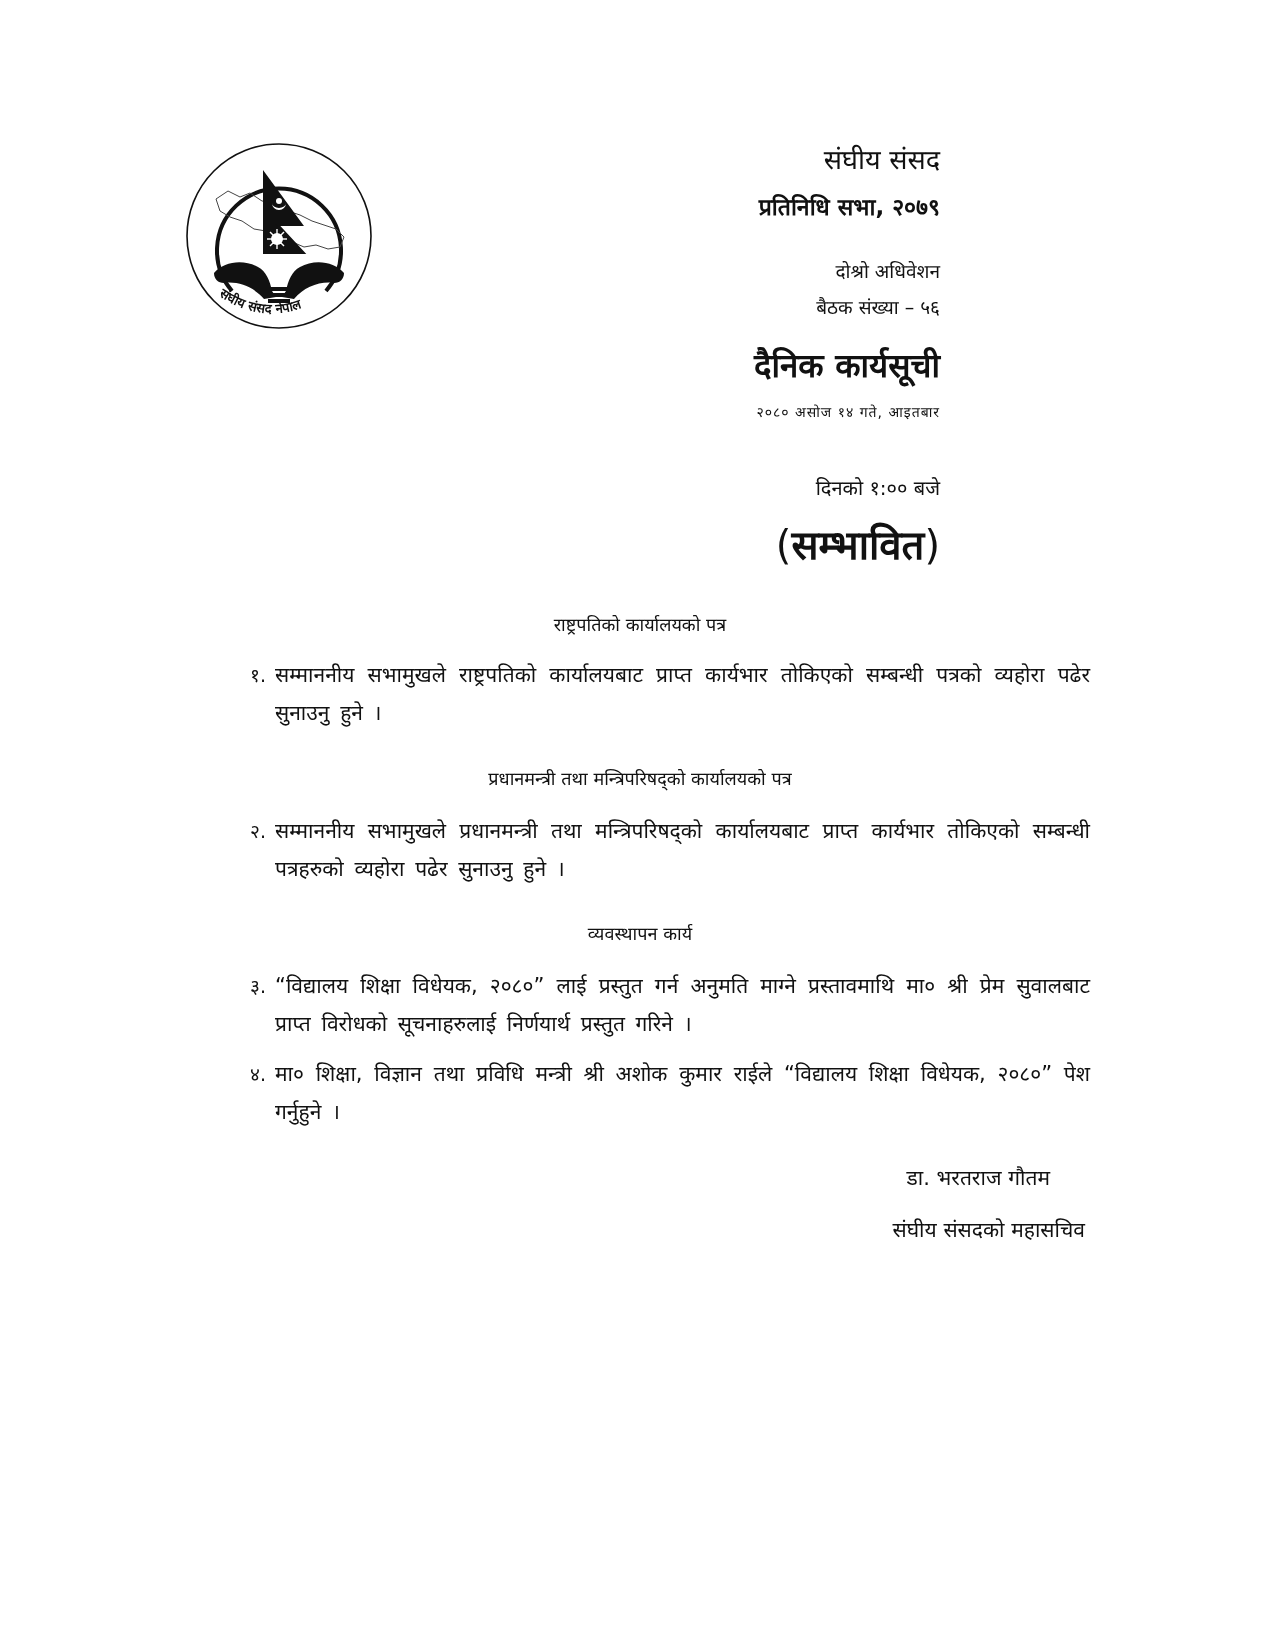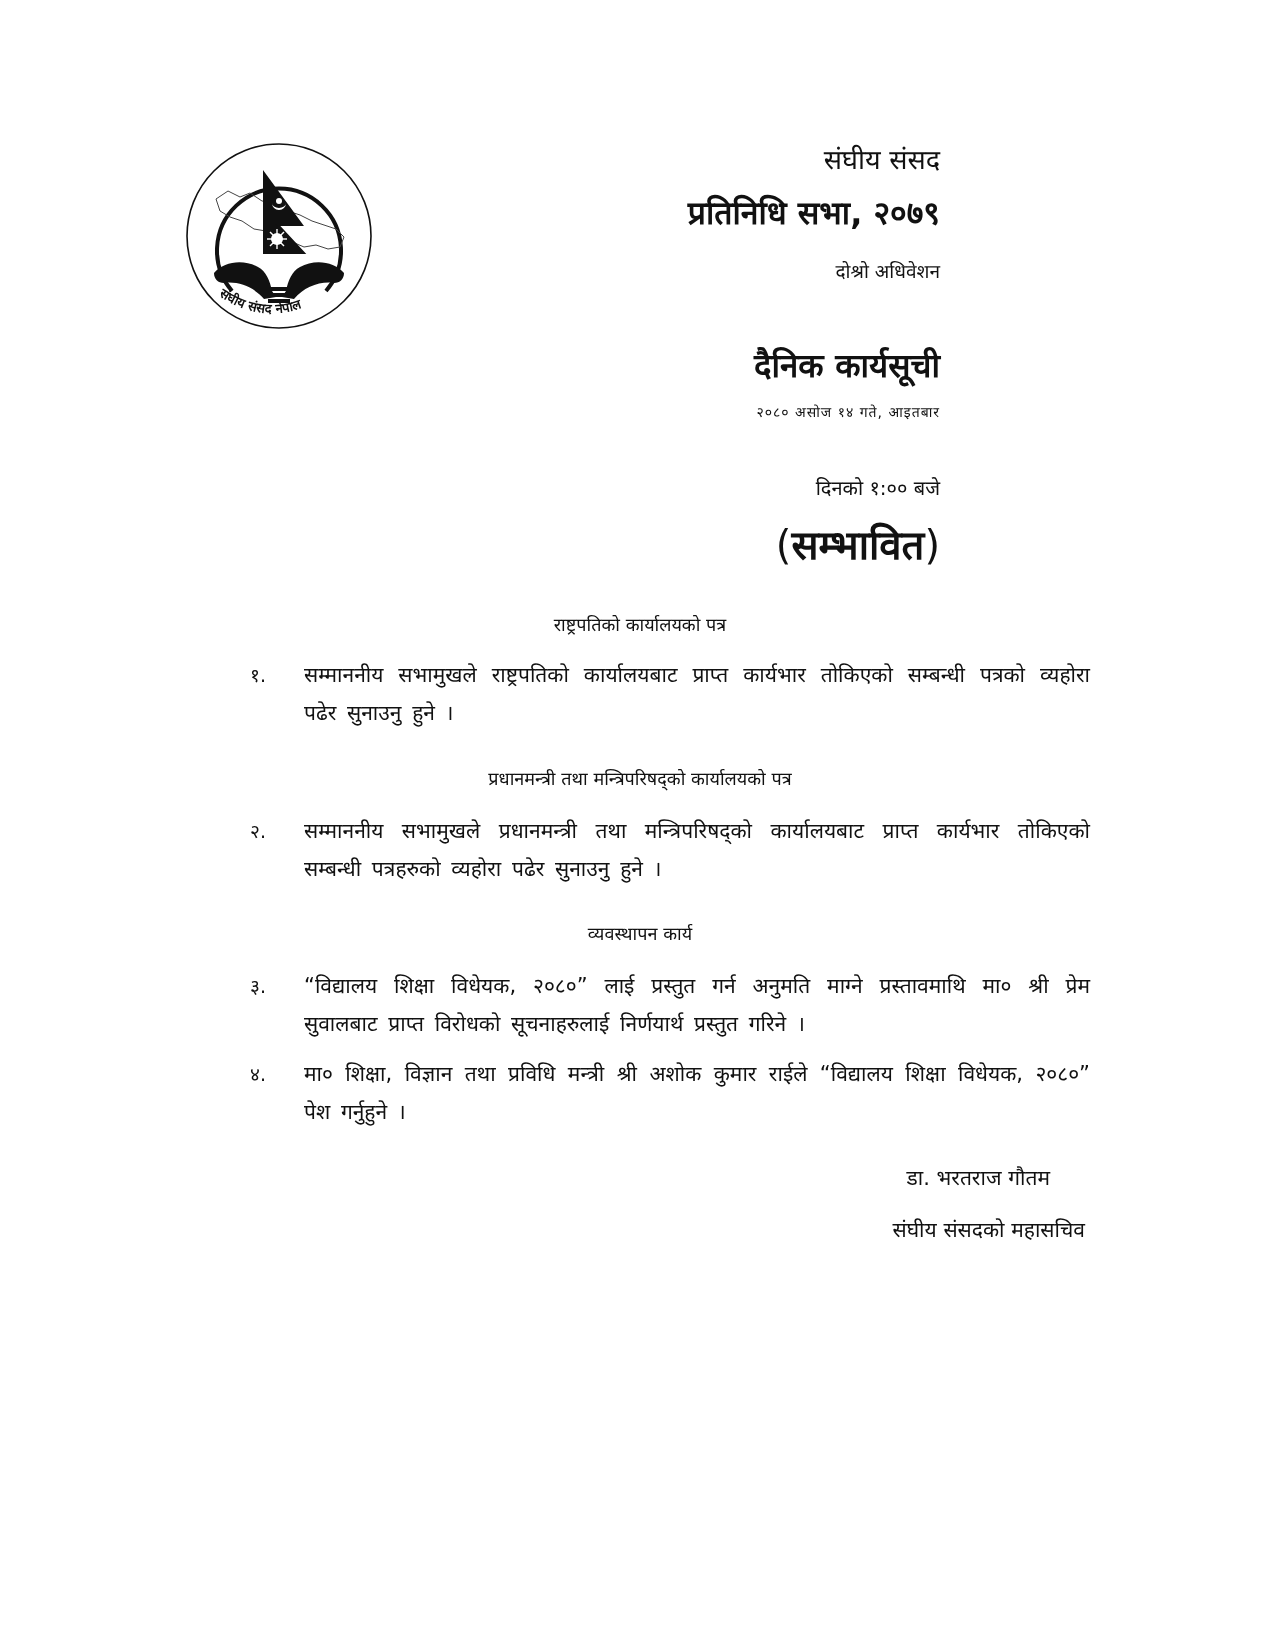--- a/index.html
+++ b/index.html
@@ -32,21 +32,21 @@
     .logo svg { width: 190px; height: 190px; display: block; }
 
     .hline {
       position: absolute;
       left: 340px;
       width: 600px;
       text-align: right;
       white-space: nowrap;
     }
     .h-org     { top: 140px; font-size: 27px; }
-    .h-house   { top: 190px; font-size: 32px; font-weight: bold; }
+    .h-house   { top: 190px; font-size: 23px; font-weight: bold; }
     .h-session { top: 258px; font-size: 19px; }
     .h-sitting { top: 294px; font-size: 19px; }
     .h-agenda  { top: 342px; font-size: 33px; font-weight: bold; }
     .h-date    { top: 402px; font-size: 14px; letter-spacing: 1px; }
     .h-time    { top: 474px; font-size: 20px; }
     .h-prob    { top: 516px; font-size: 40px; font-weight: bold; }
     .h-prob .paren { font-weight: normal; }
 
     .section-heading {
       position: absolute;
@@ -64,21 +64,21 @@
       line-height: 38px;
     }
     .item .num {
       position: absolute;
       left: 0;
       top: 0;
       width: 30px;
       font-size: 19px;
     }
     .item .text {
-      margin-left: 54px;
+      margin-left: 25px;
       text-align: justify;
       text-align-last: left;
       word-spacing: 4px;
     }
     .signature {
       position: absolute;
       right: 190px;
       top: 1152px;
       text-align: left;
       font-size: 21px;
@@ -127,20 +127,21 @@
       </defs>
       <text font-size="13" font-family="DejaVu Sans, sans-serif" fill="#111" font-weight="bold">
         <textPath href="#captionArc" startOffset="8" id="logoCaptionPath">संघीय संसद नेपाल</textPath>
       </text>
     </svg>
   </div>
 
   <div class="hline h-org">संघीय संसद</div>
   <div class="hline h-house">प्रतिनिधि सभा, २०७९</div>
   <div class="hline h-session">दोश्रो अधिवेशन</div>
+  <div class="hline h-sitting">बैठक संख्या – ५६</div>
   <div class="hline h-agenda">दैनिक कार्यसूची</div>
   <div class="hline h-date">२०८० असोज १४ गते, आइतबार</div>
   <div class="hline h-time">दिनको १:०० बजे</div>
   <div class="hline h-prob"><span class="paren">(</span><span>सम्भावित</span><span class="paren">)</span></div>
 
   <div class="section-heading" style="top:612px;">राष्ट्रपतिको कार्यालयको पत्र</div>
   <div class="item" style="top:656px;">
     <span class="num">१.</span>
     <div class="text">सम्माननीय सभामुखले राष्ट्रपतिको कार्यालयबाट प्राप्त कार्यभार तोकिएको सम्बन्धी पत्रको व्यहोरा पढेर सुनाउनु हुने ।</div>
   </div>

